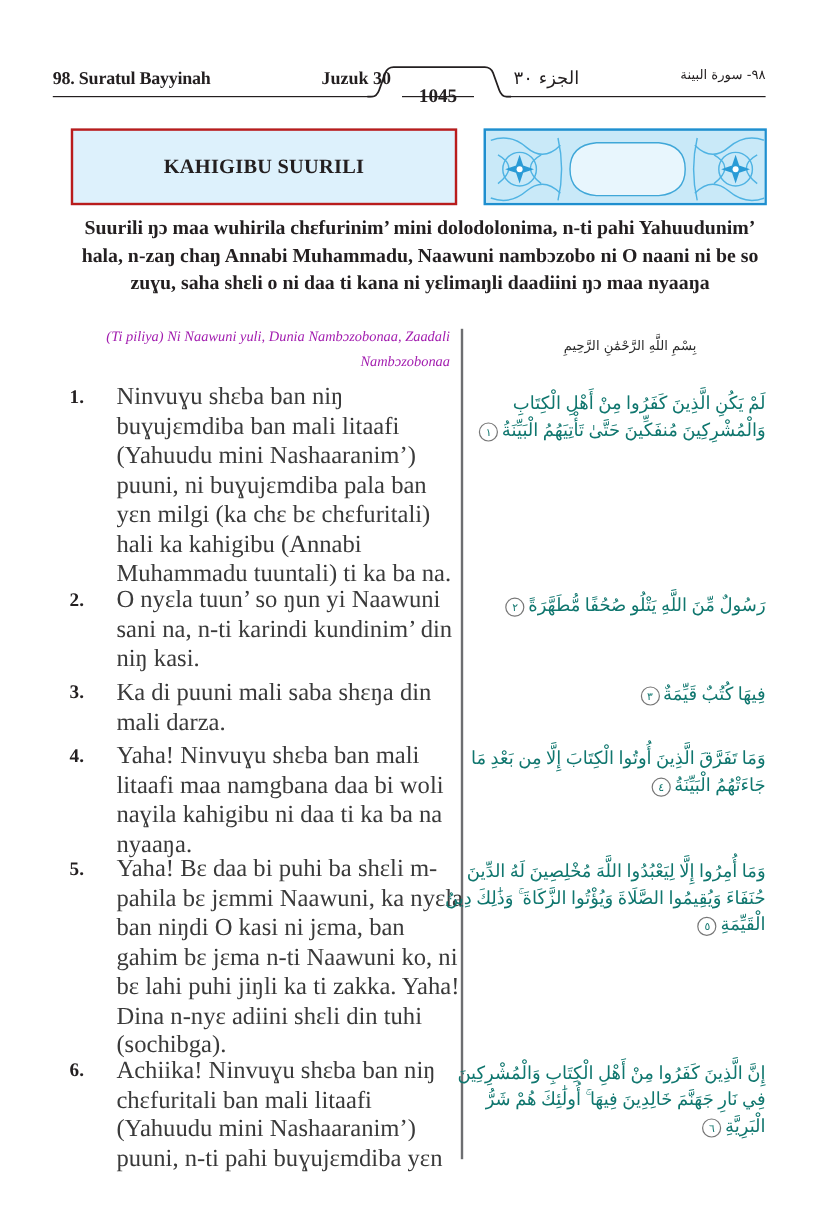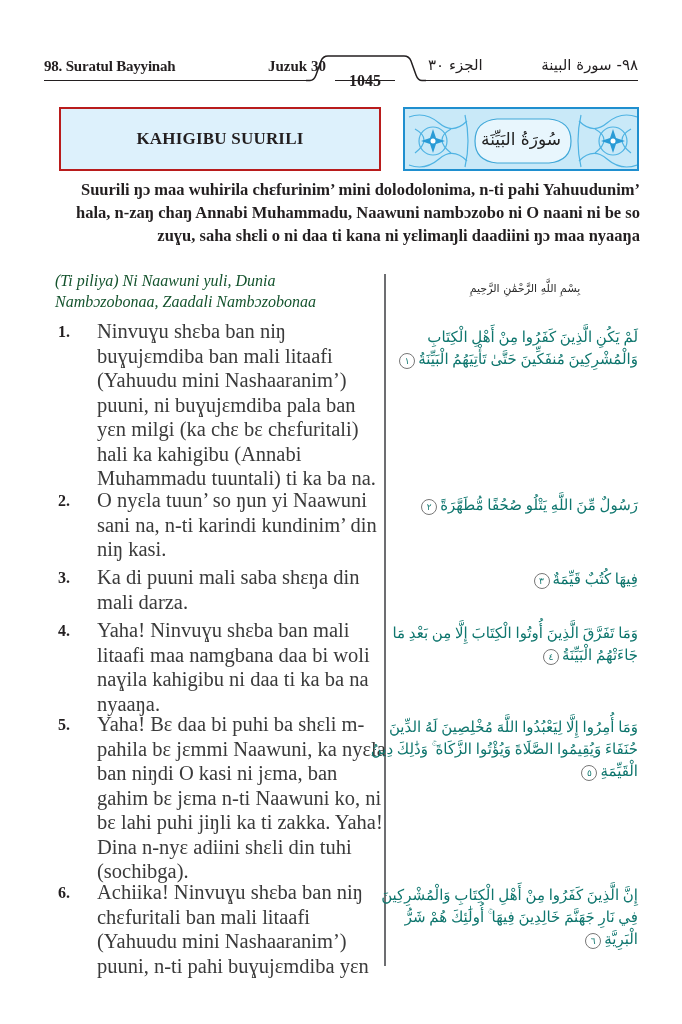--- a/index.html
+++ b/index.html
@@ -3,40 +3,40 @@
 <meta charset="utf-8">
 <style>
   html, body { margin: 0; padding: 0; background: #ffffff; }
   body { width: 682px; height: 1024px; position: relative; overflow: hidden; color: #231f20; font-family: "Liberation Serif", serif; }
 
   
   .hdr { position: absolute; left: 44px; top: 52px; width: 594px; height: 30px; }
   .hdr-left { position: absolute; left: 0; top: 6px; font-weight: bold; font-size: 15px; letter-spacing: -0.2px; }
   .hdr-juz { position: absolute; left: 224px; top: 6px; font-weight: bold; font-size: 15px; }
   .hdr-juz-ar { position: absolute; left: 384px; top: 4px; font-size: 15px; direction: rtl; font-family: "DejaVu Sans", sans-serif; }
-  .hdr-sura-ar { position: absolute; right: 0; top: 4px; font-size: 15px; direction: rtl; font-family: "DejaVu Sans", sans-serif; }
+  .hdr-sura-ar { position: absolute; right: 0; top: 4px; font-size: 11px; direction: rtl; font-family: "DejaVu Sans", sans-serif; }
   .hdr-rule-l { position: absolute; left: 0; top: 28px; width: 265px; border-top: 1.5px solid #231f20; }
   .hdr-rule-r { position: absolute; left: 378px; top: 28px; width: 216px; border-top: 1.5px solid #231f20; }
   .hdr-tab { position: absolute; left: 262px; top: 3px; width: 120px; height: 27px; }
   .hdr-page { position: absolute; left: 286px; top: 8px; width: 70px; text-align: center; font-weight: bold; font-size: 16px; margin-top: 12px; }
   .hdr-page-rule { position: absolute; left: 291px; top: 28px; width: 60px; border-top: 1.5px solid #231f20; }
 
   
   .title-box { position: absolute; left: 59px; top: 107px; width: 322px; height: 64px; background: #ddf1fc; border: 2px solid #b91c1c; box-sizing: border-box; display: flex; align-items: center; justify-content: center; }
   .title-box span { font-weight: bold; font-size: 17px; letter-spacing: 0.2px; }
   .orn-box { position: absolute; left: 403px; top: 107px; width: 236px; height: 64px; border: 2px solid #1f8fcf; box-sizing: border-box; background: #bfe4f6; overflow: hidden; }
   .orn-box svg { position: absolute; left: 0; top: 0; }
   .orn-label { position: absolute; left: 68px; top: 10px; width: 96px; height: 40px; display: flex; align-items: center; justify-content: center; font-family: "DejaVu Sans", sans-serif; font-size: 17px; direction: rtl; color: #222; }
 
   
-  .intro { position: absolute; left: 60px; top: 178px; width: 580px; text-align: right; font-weight: bold; font-size: 16.5px; line-height: 23px; }
+  .intro { position: absolute; left: 60px; top: 178px; width: 580px; text-align: center; font-weight: bold; font-size: 16.5px; line-height: 23px; }
 
   
   .divider { position: absolute; left: 384px; top: 274px; width: 2px; height: 692px; background: #6d6e71; }
-  .basmala-tr { position: absolute; left: 55px; top: 270px; width: 320px; text-align: left; font-style: italic; font-size: 16px; line-height: 21px; color: #14532d; }
+  .basmala-tr { position: absolute; left: 55px; top: 270px; width: 320px; text-align: right; font-style: italic; font-size: 12px; line-height: 21px; color: #a21caf; }
 
   .verse { position: absolute; left: 58px; width: 330px; font-size: 20.5px; line-height: 24.5px; color: #3a3a3a; }
   .verse .num { position: absolute; left: 0; top: 1px; font-weight: bold; font-size: 16px; color: #231f20; }
   .verse .txt { position: absolute; left: 39px; width: 290px; }
 
   .ar { position: absolute; right: 44px; width: 270px; direction: rtl; text-align: right; font-family: Liberation Serif, serif; font-size: 15px; line-height: 22px; color: #0f766e; }
   .ar .end { display: inline-block; width: 14px; height: 14px; border: 1px solid #777; border-radius: 50%; font-size: 9px; line-height: 14px; text-align: center; vertical-align: middle; margin: 0 3px; }
   .ar-basmala { position: absolute; left: 410px; top: 282px; width: 230px; text-align: center; direction: rtl; font-family: "DejaVu Sans", sans-serif; font-size: 11px; color: #2a2a2a; }
 </style>
 </head>
@@ -73,21 +73,20 @@
       <path d="M60 6 Q66 32 60 58 M176 6 Q170 32 176 58"></path>
     </g>
     <g fill="#2a9bd6">
       <polygon points="28,20 31,29 40,32 31,35 28,44 25,35 16,32 25,29"></polygon>
       <polygon points="208,20 211,29 220,32 211,35 208,44 205,35 196,32 205,29"></polygon>
     </g>
     <circle cx="28" cy="32" r="2.5" fill="#ffffff"></circle>
     <circle cx="208" cy="32" r="2.5" fill="#ffffff"></circle>
     <path d="M70 32 Q70 12 92 10 H144 Q166 12 166 32 Q166 52 144 54 H92 Q70 52 70 32 Z" fill="#e8f6fd" stroke="#3fa7d8" stroke-width="1.2"></path>
   </svg>
-  <span class="orn-label">سُورَةُ البَيِّنَة</span>
 </div>
 
 <div class="intro">Suurili ŋɔ maa wuhirila chɛfurinim’ mini dolodolonima, n-ti pahi Yahuudunim’ hala, n-zaŋ chaŋ Annabi Muhammadu, Naawuni nambɔzobo ni O naani ni be so zuɣu, saha shɛli o ni daa ti kana ni yɛlimaŋli daadiini  ŋɔ maa nyaaŋa</div>
 
 <div class="divider"></div>
 
 <div class="basmala-tr">(Ti piliya) Ni Naawuni yuli, Dunia Nambɔzobonaa, Zaadali Nambɔzobonaa</div>
 <div class="ar-basmala">بِسْمِ اللَّهِ الرَّحْمَٰنِ الرَّحِيمِ</div>
 
 <div class="verse" style="top:319px;">

